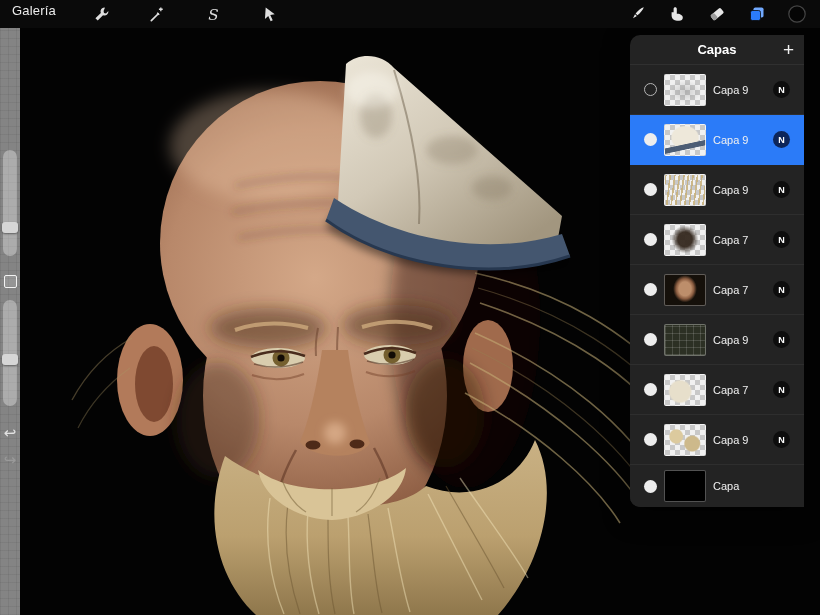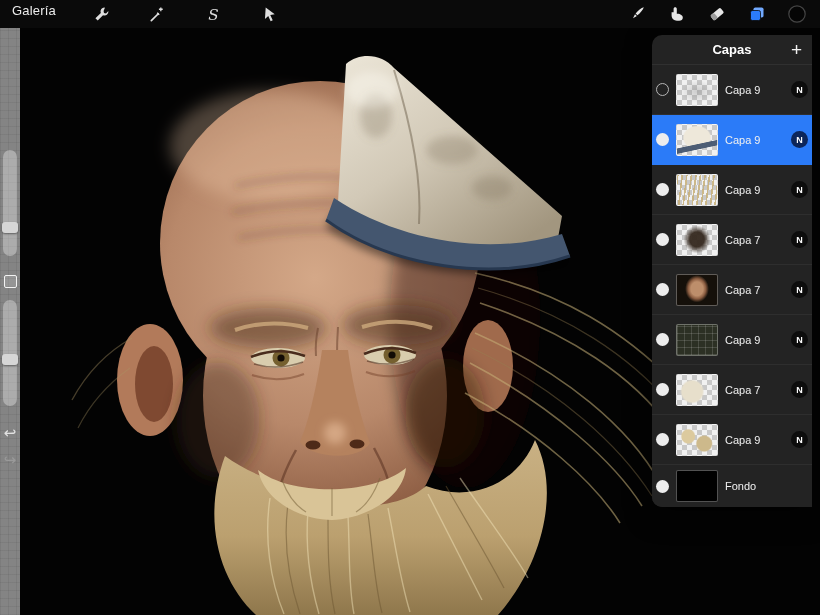--- a/index.html
+++ b/index.html
@@ -27,26 +27,26 @@
   .track.opacity{top:272px;height:106px}
   .handle{position:absolute;left:-1px;width:16px;height:11px;border-radius:3px;background:#d6d6d6;box-shadow:0 1px 2px rgba(0,0,0,.45)}
   .handle.h1{top:72px}
   .handle.h2{top:54px}
   .modify{position:absolute;left:4px;top:247px;width:13px;height:13px;border:1.5px solid #f2f2f2;background:rgba(255,255,255,.14);border-radius:2px}
   .undo,.redo{position:absolute;left:0;width:20px;text-align:center;font-size:15px;line-height:1;cursor:default}
   .undo{top:397px;color:#e2e2e2}
   .redo{top:424px;color:#9a9a9a}
 
   
-  .panel{position:absolute;top:35px;right:8px;width:160px;border-radius:10px 0 0 10px;background:#232323;
+  .panel{position:absolute;top:35px;right:16px;width:174px;border-radius:10px 0 0 10px;background:#232323;
     box-shadow:0 8px 26px rgba(0,0,0,.55);z-index:30;overflow:hidden}
   .panel-header{height:30px;display:flex;align-items:center;justify-content:center;position:relative;border-bottom:1px solid #303030}
   .panel-title{color:#fff;font-weight:700;font-size:13px}
   .panel-plus{position:absolute;right:10px;top:1px;color:#f0f0f0;font-size:19px;font-weight:300;line-height:28px;cursor:default}
-  .layer-row{height:50px;display:flex;align-items:center;gap:7px;padding:0 4px;border-bottom:1px solid #2e2e2e;background:#232323}
+  .layer-row{height:50px;display:flex;align-items:center;gap:7px;padding:0 14px;border-bottom:1px solid #2e2e2e;background:#232323}
   .layer-row:last-child{height:42px;border-bottom:none}
   .layer-row.selected{background:#2b7bf8;border-color:#2b7bf8}
   .circle{width:13px;height:13px;border-radius:50%;flex:0 0 auto}
   .circle.filled{background:#ededed}
   .circle.hollow{border:1.5px solid #b5b5b5}
   .thumb{width:42px;height:32px;border-radius:2px;border:1px solid rgba(255,255,255,.32);flex:0 0 auto;position:relative;overflow:hidden;background:#e9e9e9}
   .thumb::after{content:"";position:absolute;inset:0}
   .checker{background-image:conic-gradient(#c8c8c8 25%,#f1f1f1 0 50%,#c8c8c8 0 75%,#f1f1f1 0);background-size:10px 10px}
   .thumb-empty::after{background:radial-gradient(60% 55% at 50% 55%, rgba(110,110,110,.28), transparent 70%)}
   .thumb-cap::after{background:linear-gradient(168deg, transparent 60%, rgba(64,82,108,.92) 62% 74%, transparent 76%),
@@ -309,18 +309,18 @@
         </div>
         <div class="layer-row">
           <span class="circle filled"></span>
           <div class="thumb checker thumb-beard2"></div>
           <span class="layer-label">Capa 9</span>
           <span class="blend">N</span>
         </div>
         <div class="layer-row">
           <span class="circle filled"></span>
           <div class="thumb thumb-black"></div>
-          <span class="layer-label">Fondo</span>
+          <span class="layer-label">Capa</span>
         </div>
       </div>
   </aside>
 
 </div>
 
 </body></html>

